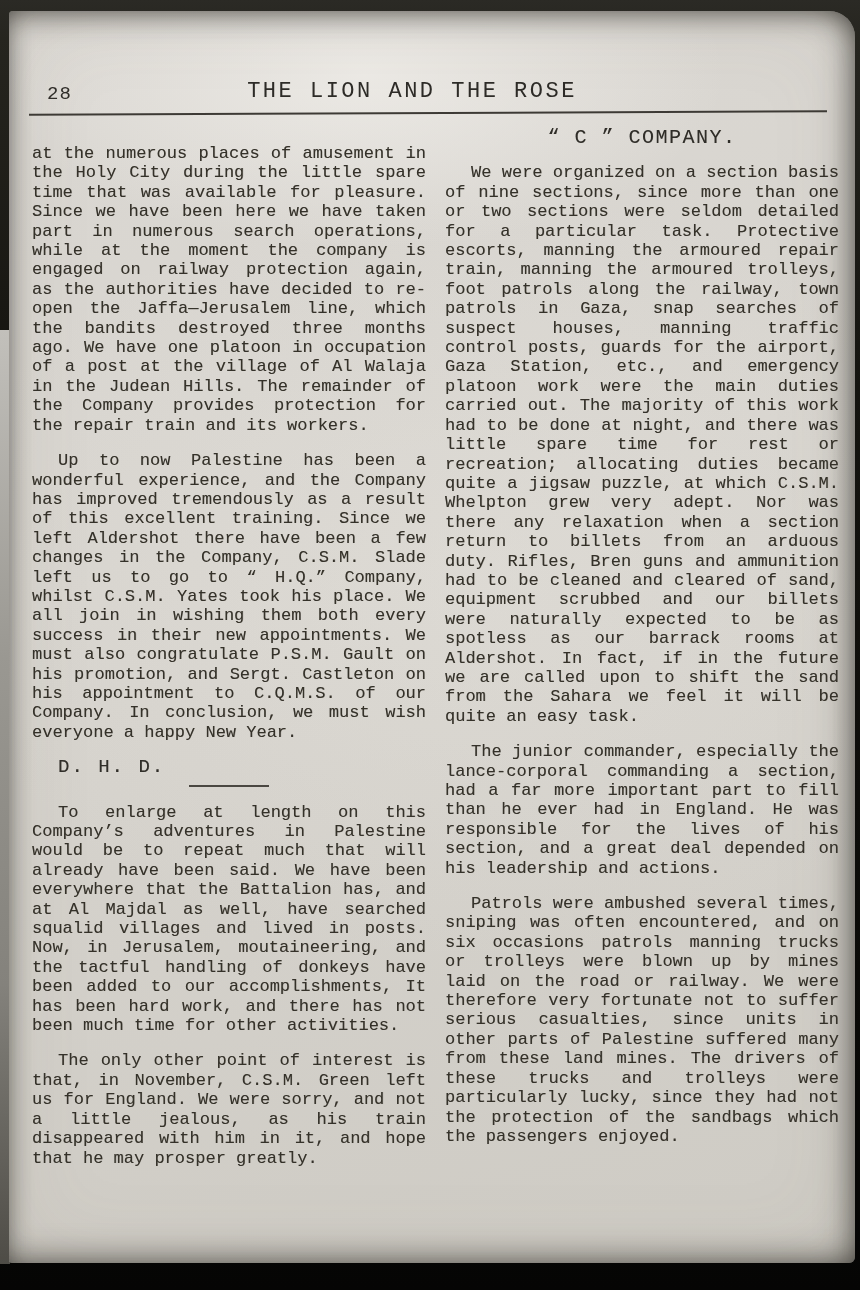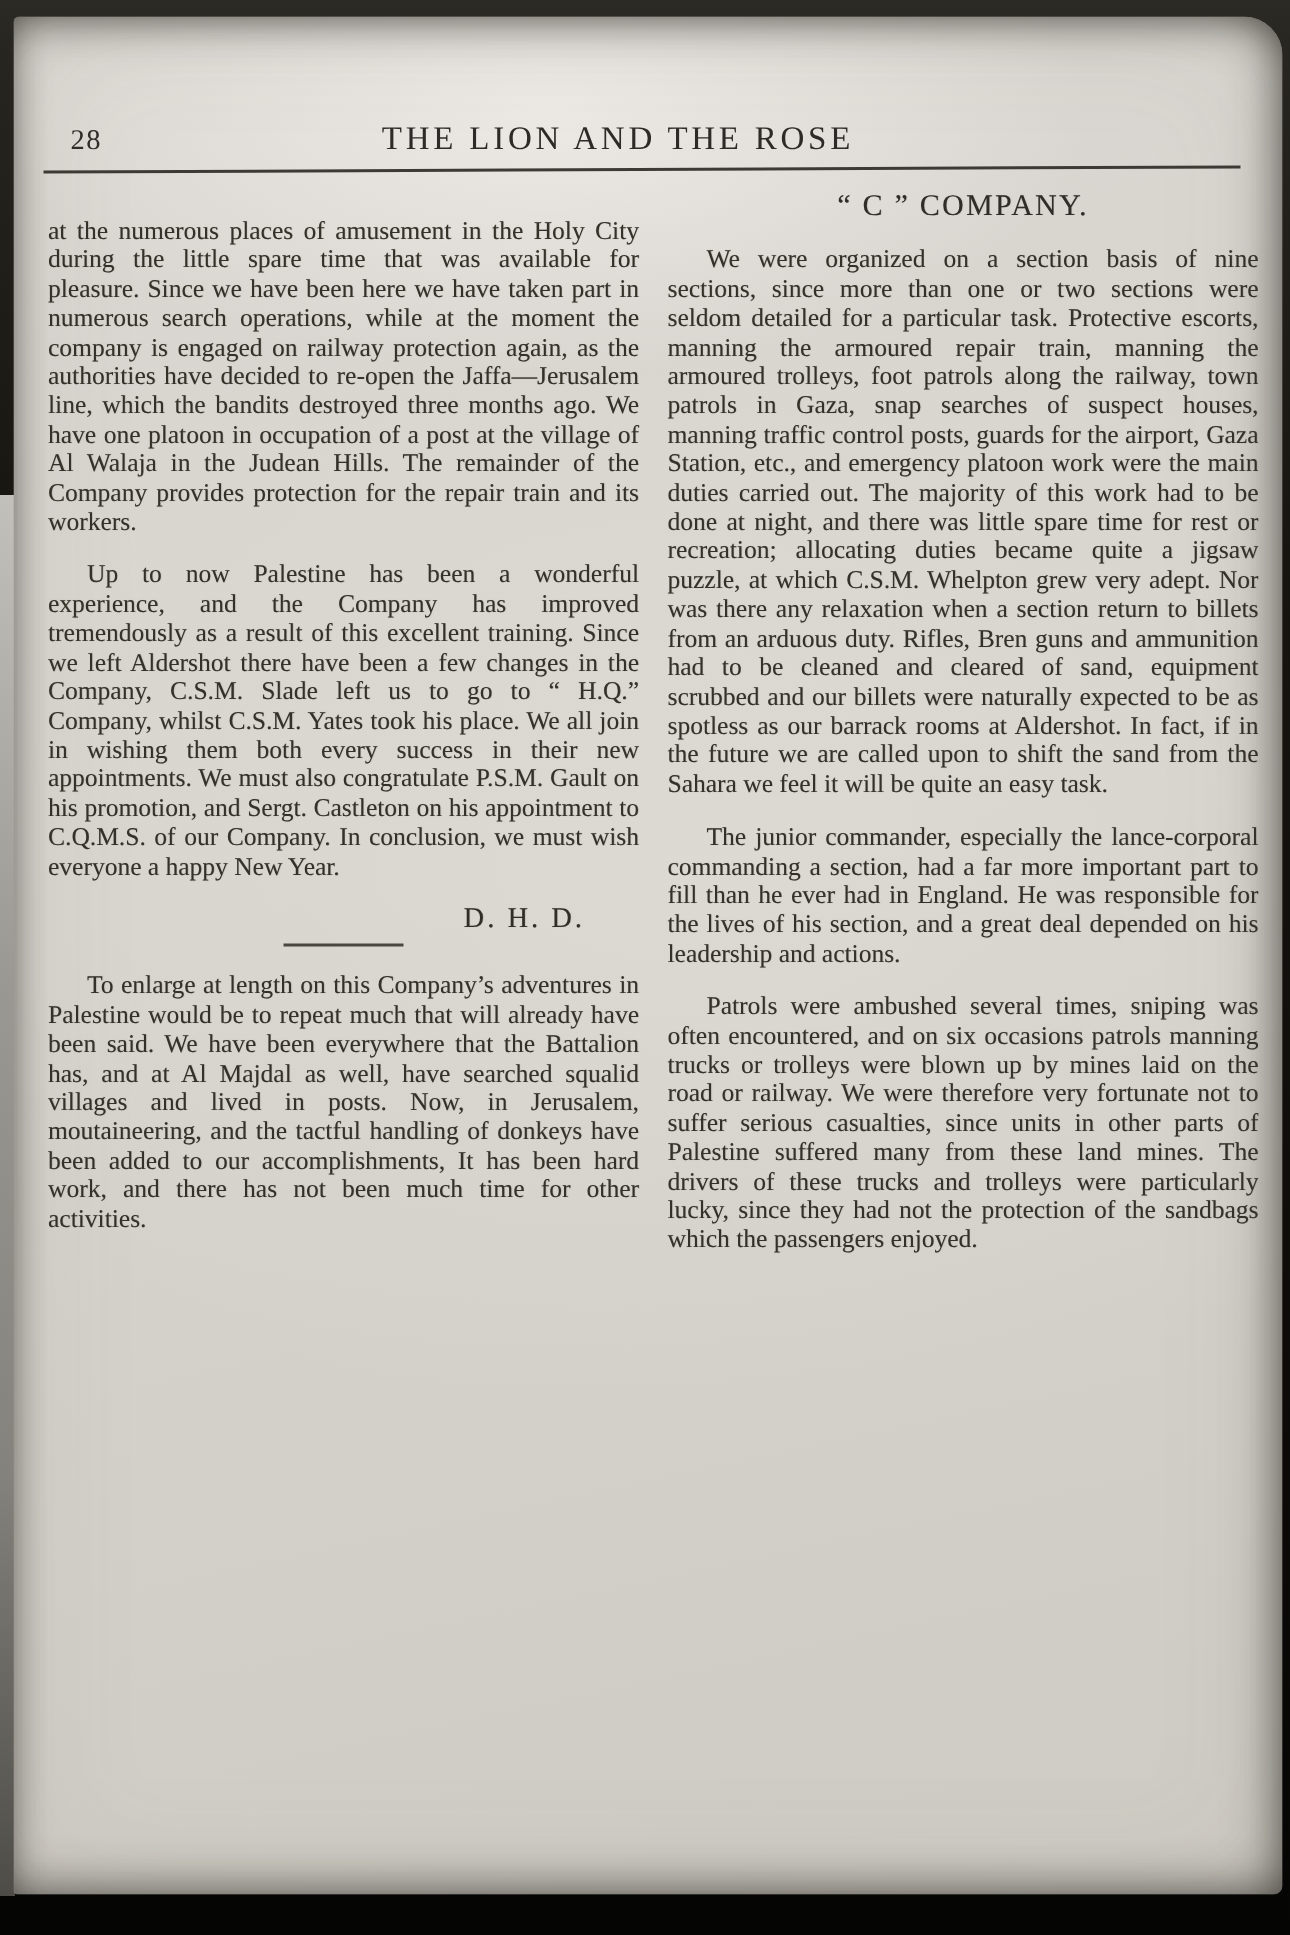--- a/index.html
+++ b/index.html
@@ -2,21 +2,21 @@
 <html><head>
 <meta charset="utf-8">
 <style>
   html, body { margin: 0; padding: 0; background: #0c0b09; }
   .photo {
     position: relative;
     width: 860px;
     height: 1290px;
     overflow: hidden;
     background: linear-gradient(180deg, #2b2a25 0%, #26251f 3%, #15140f 30%, #0a0907 80%, #050504 100%);
-    font-family: Liberation Serif, serif;
+    font-family: Liberation Mono, monospace;
   }
   .edge-left {
     position: absolute; left: 0; top: 330px; bottom: 26px; width: 10px;
     background: linear-gradient(180deg, #c2c0bb 0%, #9a9892 35%, #84827c 70%, #4e4c46 100%);
   }
   .page {
     position: absolute;
     left: 9px; right: 5px; top: 11px; bottom: 27px;
     border-radius: 4px 26px 6px 3px;
     background:
@@ -49,21 +49,21 @@
   }
   .col {
     flex: 1 1 0; min-width: 0;
     font-size: 17px; line-height: 19.4px; color: #343129;
     text-align: justify;
     text-shadow: 0.3px 0.3px 0.5px rgba(60,54,46,0.35);
   }
   .col p { margin: 16px 0 7px 0; text-indent: 26px; }
   .col p.cont { text-indent: 0; }
   .signature {
-    text-align: right; padding-right: 36px; text-indent: 0;
+    padding-right: 36px; text-indent: 0;
     font-size: 19px; letter-spacing: 2px; margin: 1px 0 3px 0; color: #302e29;
   }
   .section-divider {
     width: 80px; height: 2px; background: #4a4741;
     margin: 5px auto 9px auto;
   }
   .company-heading {
     text-align: center; text-indent: 0;
     font-size: 20px; letter-spacing: 1.5px; color: #2f2d28;
     margin: 8px 0 11px 0;
@@ -83,20 +83,21 @@
     <div class="header-rule"></div>
 
     <div class="columns">
 
       <div class="col">
         <p class="cont">at the numerous places of amusement in the Holy City during the little spare time that was available for pleasure. Since we have been here we have taken part in numerous search operations, while at the moment the company is engaged on railway protection again, as the authorities have decided to re-open the Jaffa—Jerusalem line, which the bandits destroyed three months ago. We have one platoon in occupation of a post at the village of Al Walaja in the Judean Hills. The remainder of the Company provides protection for the repair train and its workers.</p>
         <p>Up to now Palestine has been a wonderful experience, and the Company has improved tremendously as a result of this excellent training. Since we left Aldershot there have been a few changes in the Company, C.S.M. Slade left us to go to “ H.Q.” Company, whilst C.S.M. Yates took his place. We all join in wishing them both every success in their new appointments. We must also congratulate P.S.M. Gault on his promotion, and Sergt. Castleton on his appointment to C.Q.M.S. of our Company. In conclusion, we must wish everyone a happy New Year.</p>
         <p class="signature">D. H. D.</p>
         <div class="section-divider"></div>
         <p>To enlarge at length on this Company’s adventures in Palestine would be to repeat much that will already have been said. We have been everywhere that the Battalion has, and at Al Majdal as well, have searched squalid villages and lived in posts. Now, in Jerusalem, moutaineering, and the tactful handling of donkeys have been added to our accomplishments, It has been hard work, and there has not been much time for other activities.</p>
+        <p>The only other point of interest is that, in November, C.S.M. Green left us for England. We were sorry, and not a little jealous, as his train disappeared with him in it, and hope that he may prosper greatly.</p>
       </div>
 
       <div class="col">
         <div class="company-heading first">“ C ” COMPANY.</div>
         <p>We were organized on a section basis of nine sections, since more than one or two sections were seldom detailed for a particular task. Protective escorts, manning the armoured repair train, manning the armoured trolleys, foot patrols along the railway, town patrols in Gaza, snap searches of suspect houses, manning traffic control posts, guards for the airport, Gaza Station, etc., and emergency platoon work were the main duties carried out. The majority of this work had to be done at night, and there was little spare time for rest or recreation; allocating duties became quite a jigsaw puzzle, at which C.S.M. Whelpton grew very adept. Nor was there any relaxation when a section return to billets from an arduous duty. Rifles, Bren guns and ammunition had to be cleaned and cleared of sand, equipment scrubbed and our billets were naturally expected to be as spotless as our barrack rooms at Aldershot. In fact, if in the future we are called upon to shift the sand from the Sahara we feel it will be quite an easy task.</p>
         <p>The junior commander, especially the lance-corporal commanding a section, had a far more important part to fill than he ever had in England. He was responsible for the lives of his section, and a great deal depended on his leadership and actions.</p>
         <p>Patrols were ambushed several times, sniping was often encountered, and on six occasions patrols manning trucks or trolleys were blown up by mines laid on the road or railway. We were therefore very fortunate not to suffer serious casualties, since units in other parts of Palestine suffered many from these land mines. The drivers of these trucks and trolleys were particularly lucky, since they had not the protection of the sandbags which the passengers enjoyed.</p>
       </div>
 
     </div>

